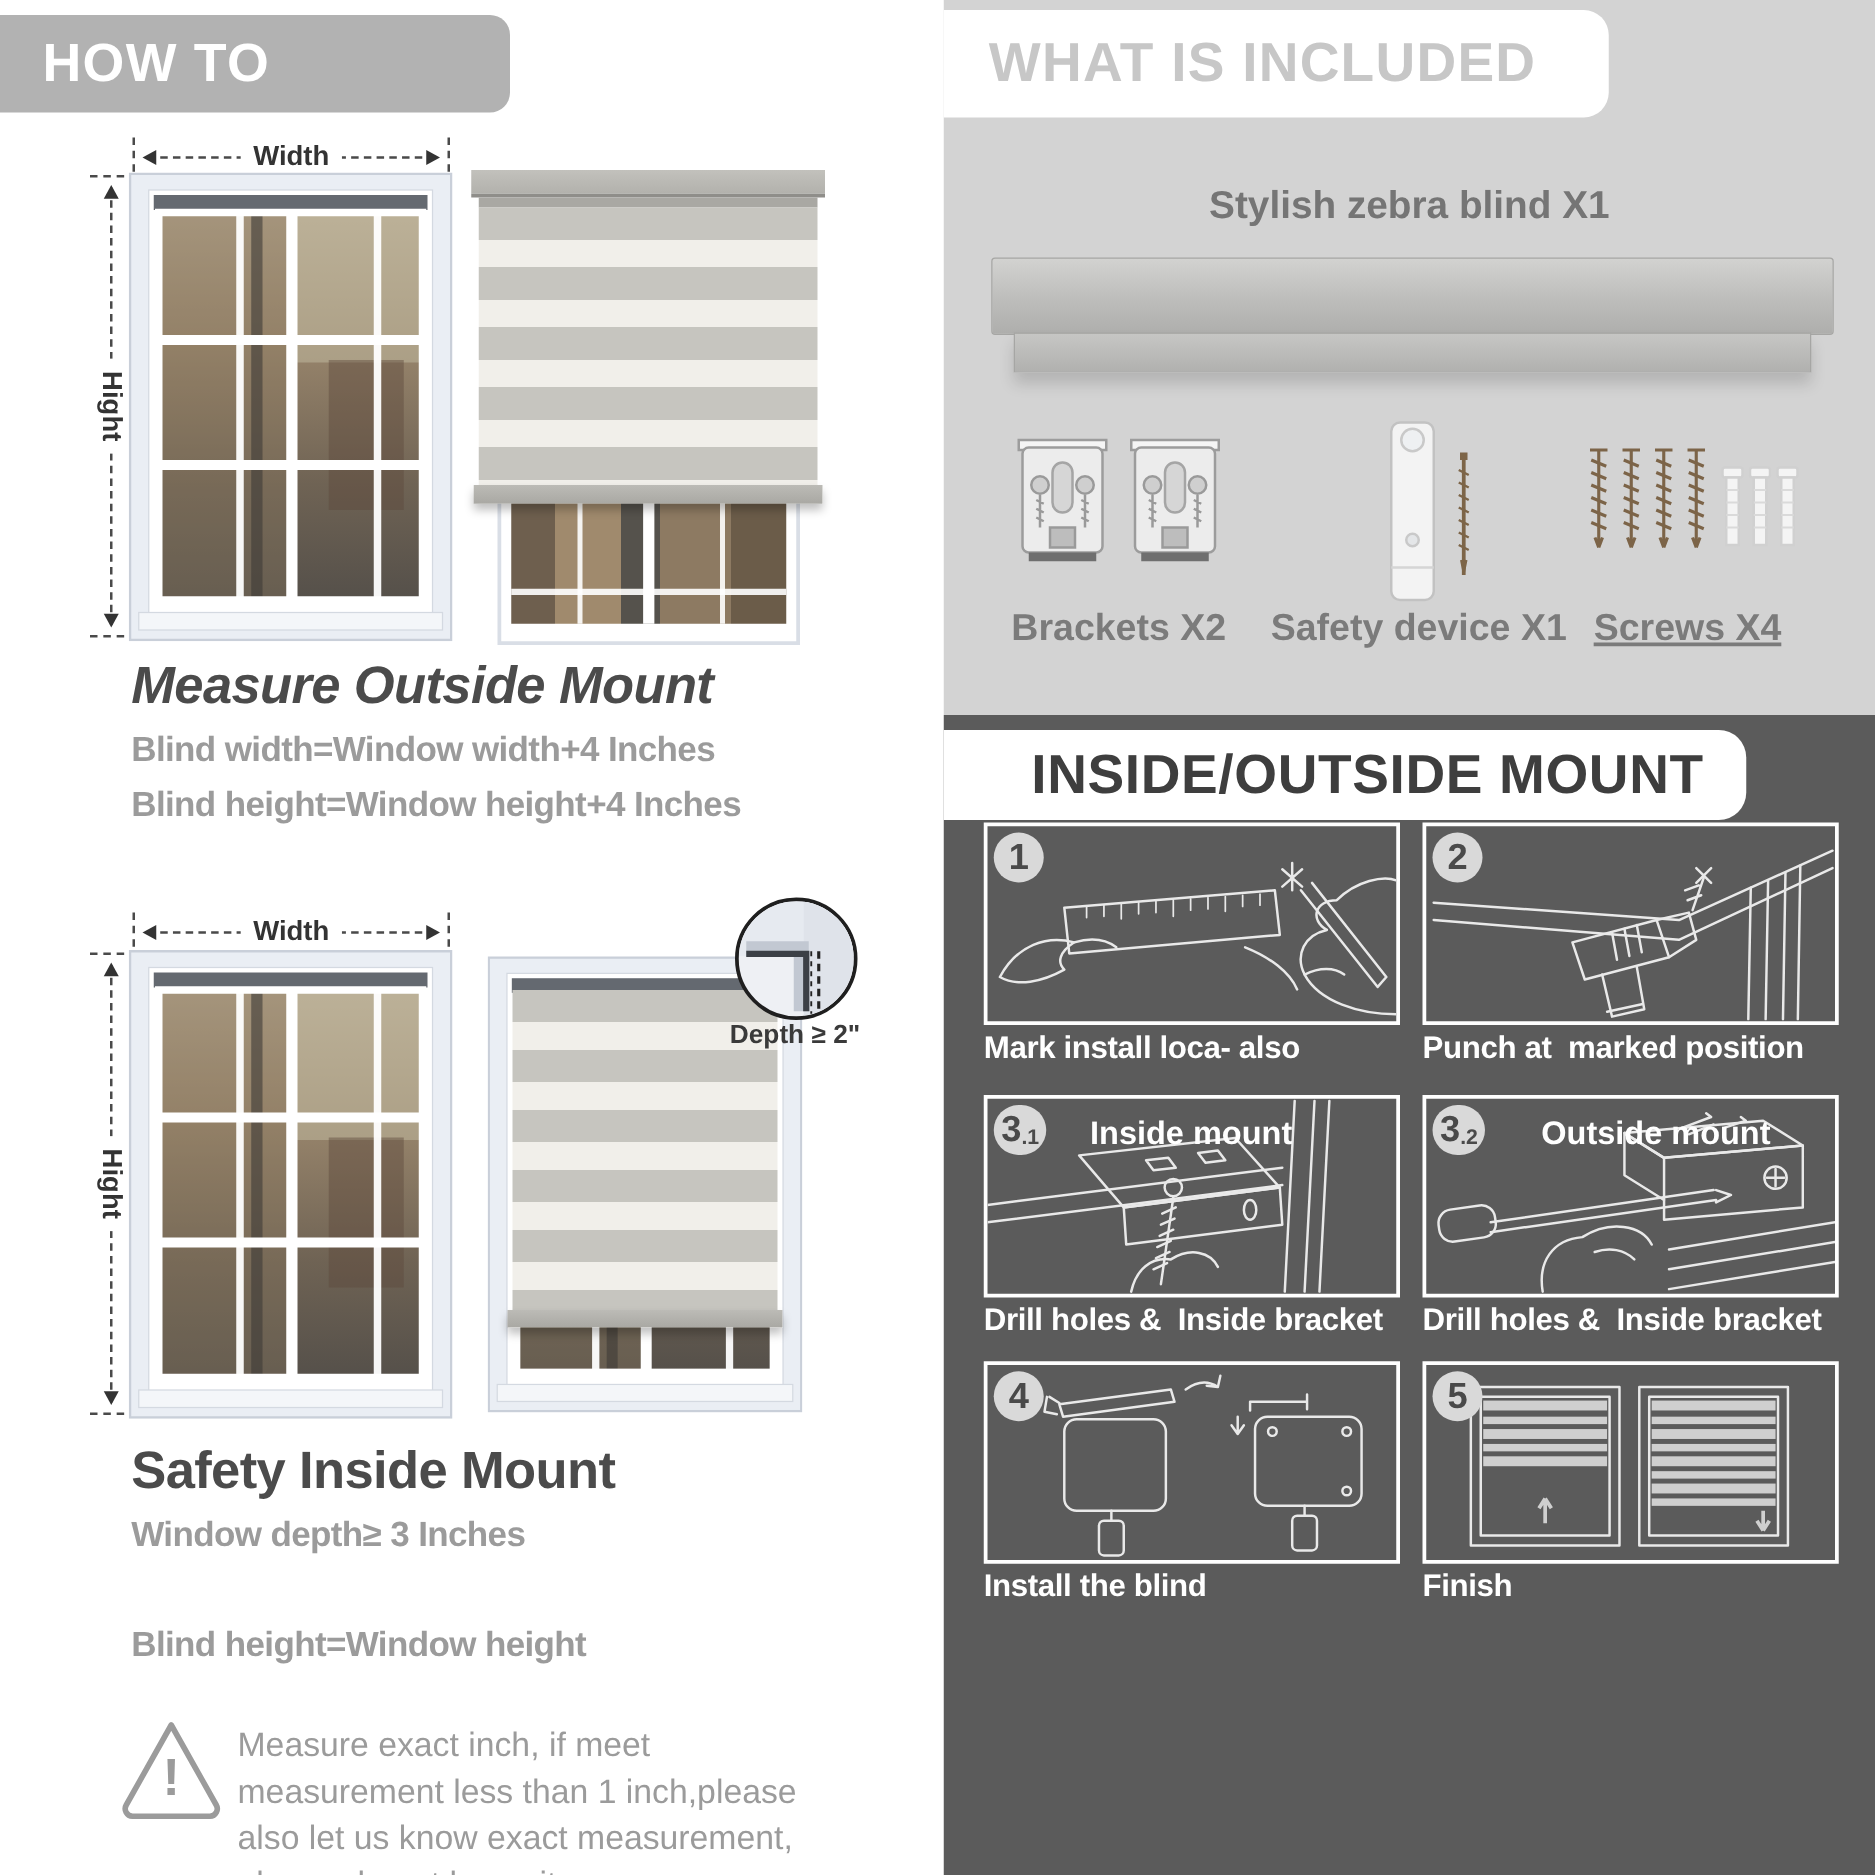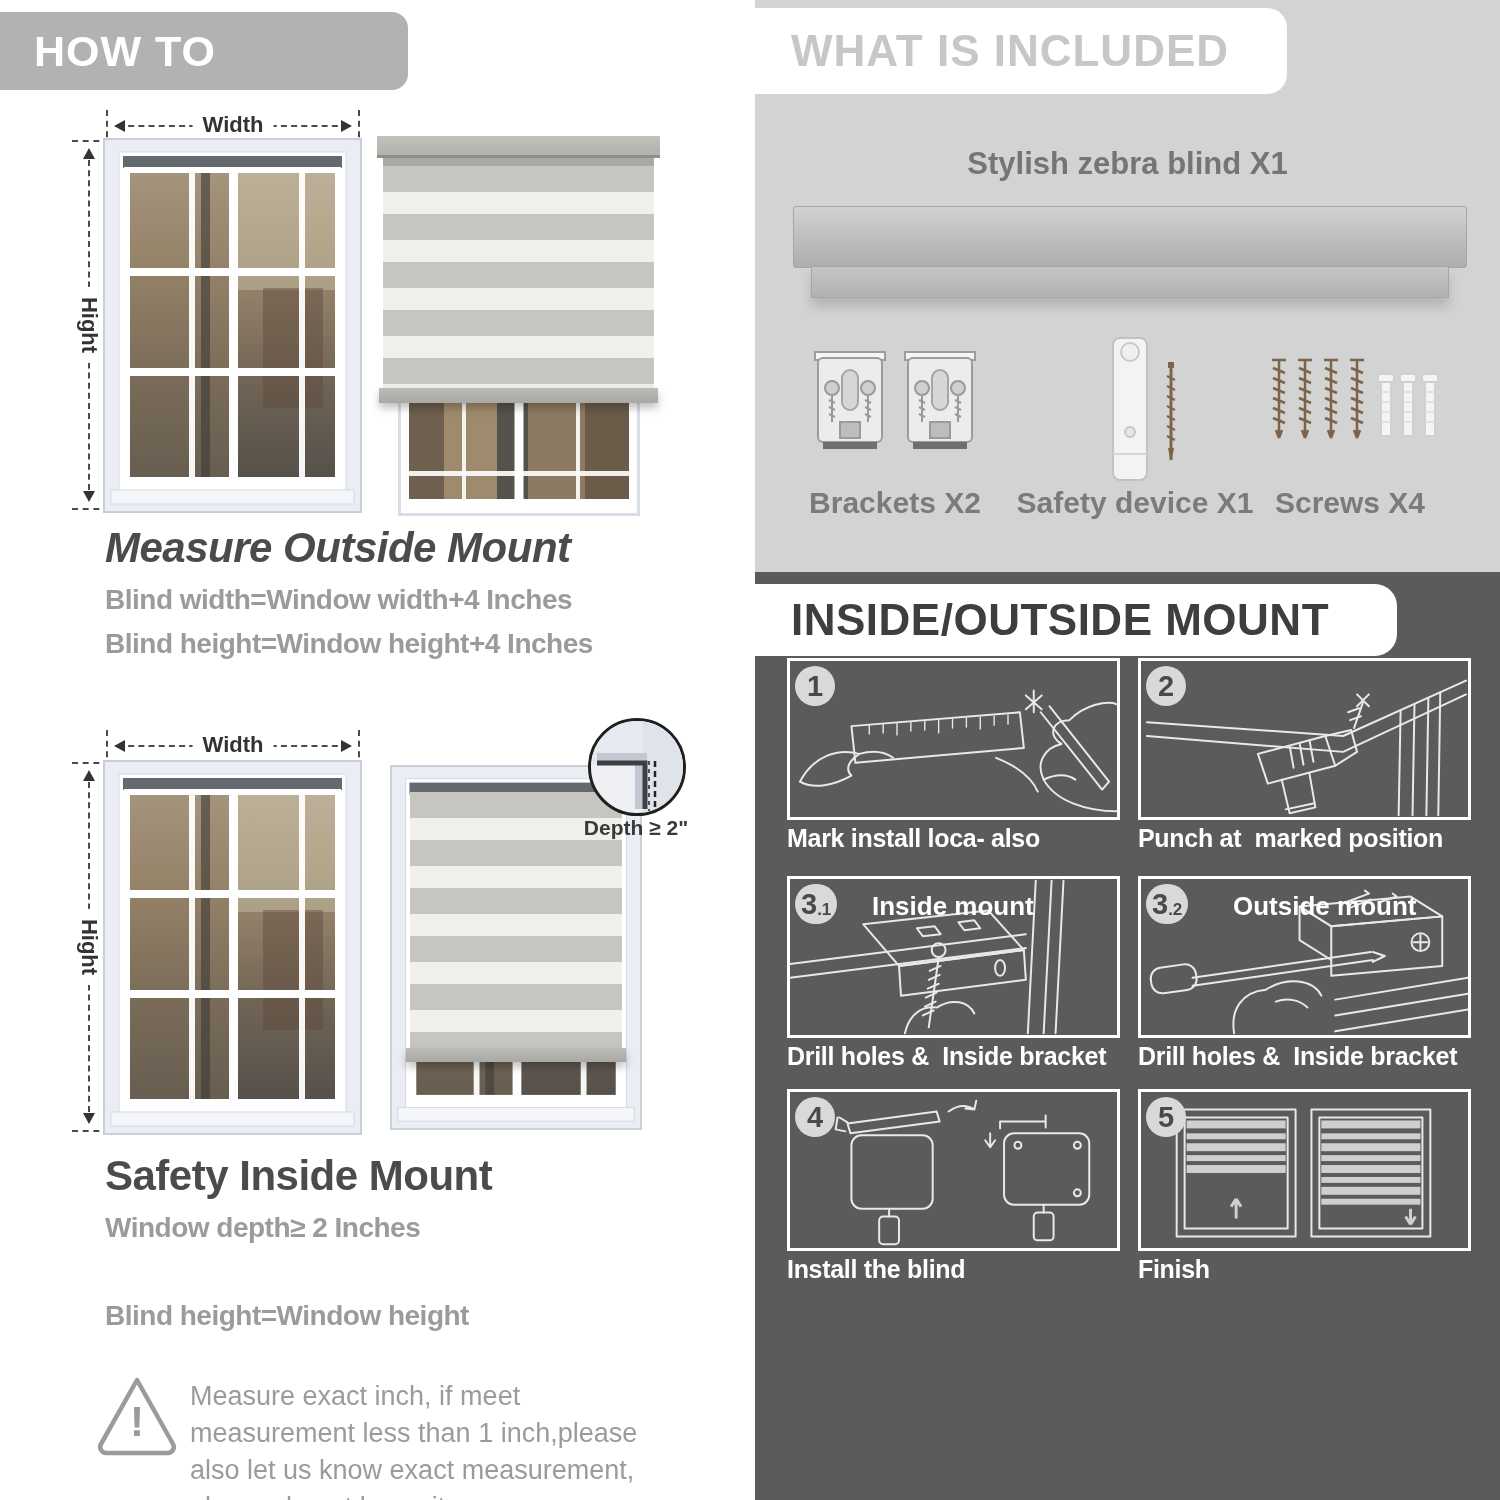--- a/index.html
+++ b/index.html
@@ -59,21 +59,21 @@
   .product-label{left:0;right:0;top:146px;text-align:center;font-size:31px;font-weight:700;color:#757575;}
   .headrail-main{left:38px;top:206px;width:672px;height:60px;border:1px solid #a6a6a4;border-radius:3px;
     background:linear-gradient(180deg,#d2d2d0 0%,#bdbdbb 55%,#aeaeac 100%);}
   .headrail-lip{left:56px;top:266px;width:636px;height:30px;border:1px solid #a6a6a4;
     background:linear-gradient(180deg,#c6c6c4,#b1b1af);box-shadow:0 9px 12px rgba(0,0,0,.15);}
   .part-label{top:486px;text-align:center;font-size:30px;font-weight:700;color:#7b7b7b;}
 
   .panel-mount{left:755px;top:572px;width:745px;height:928px;background:#5b5b5b;}
   .mnt-header{left:0;top:12px;width:642px;height:72px;background:#fff;border-radius:0 22px 22px 0;
     color:#3e3e3e;font-size:44px;font-weight:700;line-height:72px;padding-left:36px;
-    letter-spacing:0.5px;box-sizing:border-box;}
+    letter-spacing:0.5px;box-sizing:border-box;text-align:center;}
   .step-panel{position:absolute;width:333px;height:162px;border:3px solid #fff;box-sizing:border-box;overflow:hidden;}
   .step-panel svg{position:absolute;left:0;top:0;width:100%;height:100%;}
   .badge{position:absolute;left:5px;top:5px;min-width:40px;height:40px;border-radius:20px;
     background:#d9d9d9;color:#4a4a4a;font-size:29px;font-weight:700;
     display:flex;align-items:center;justify-content:center;padding:0 6px;box-sizing:border-box;}
   .badge .sub{font-size:17px;font-weight:700;align-self:flex-end;padding-bottom:4px;}
   .step-inner-label{position:absolute;left:82px;top:12px;font-size:26px;font-weight:700;color:#fff;}
   .step-caption{position:absolute;width:350px;font-size:25px;font-weight:700;color:#fff;
     letter-spacing:-0.3px;white-space:pre-wrap;}
   .art{stroke:#e9e9e9;stroke-width:2;fill:none;stroke-linecap:round;stroke-linejoin:round;}
@@ -182,21 +182,21 @@
       <rect x="52" y="0" width="40" height="92" fill="#dfe3ea"></rect>
       <path d="M6,38 H50 V88" stroke="#c2c8d2" stroke-width="12" fill="none"></path>
       <path d="M6,42 H54 V88" stroke="#3c4046" stroke-width="5" fill="none"></path>
       <path d="M64,40 V90" stroke="#222" stroke-width="2.5" stroke-dasharray="6,4" fill="none"></path>
       <path d="M58,40 V90" stroke="#222" stroke-width="1.5" stroke-dasharray="4,4" fill="none"></path>
     </svg>
   </div>
   <div class="abs depth-label" style="left:566px;top:816px;width:140px;">Depth ≥ 2"</div>
 
   <div class="abs measure-heading" style="left:105px;top:1152px;">Safety Inside Mount</div>
-  <div class="abs measure-line" style="left:105px;top:1212px;">Window depth≥ 2 Inches</div>
+  <div class="abs measure-line" style="left:105px;top:1212px;">Window depth≥ 3 Inches</div>
   <div class="abs measure-line" style="left:105px;top:1300px;">Blind height=Window height</div>
 
   <svg class="abs" style="left:95px;top:1372px;" width="84" height="84" viewBox="0 0 84 84">
     <path d="M42,8 L78,72 a6,6 0 0 1 -5,9 H11 a6,6 0 0 1 -5,-9 Z" fill="none" stroke="#9b9b9b" stroke-width="4.5" stroke-linejoin="round"></path>
   </svg>
   <div class="warn-bang">!</div>
   <div class="abs warn-text" style="left:190px;top:1378px;width:478px;">Measure exact inch, if meet measurement less than 1 inch,please also let us know exact measurement, please do not leave it</div>
 
   <div class="abs panel-included">
     <div class="abs inc-header">WHAT IS INCLUDED</div>
@@ -256,21 +256,21 @@
       </g>
       <g stroke="#dadada" stroke-width="1.5">
         <path d="M121,40 h10 M121,50 h10 M121,60 h10 M121,70 h10"></path>
         <path d="M143,40 h10 M143,50 h10 M143,60 h10 M143,70 h10"></path>
         <path d="M165,40 h10 M165,50 h10 M165,60 h10 M165,70 h10"></path>
       </g>
     </svg>
 
     <div class="abs part-label" style="left:30px;width:220px;">Brackets X2</div>
     <div class="abs part-label" style="left:248px;width:264px;">Safety device X1</div>
-    <div class="abs part-label" style="left:500px;width:190px;">Screws X4</div>
+    <div class="abs part-label" style="left:500px;width:190px;text-decoration:underline;">Screws X4</div>
   </div>
 
   <div class="abs panel-mount">
     <div class="abs mnt-header">INSIDE/OUTSIDE MOUNT</div>
 
     <div class="step-panel" style="left:32px;top:86px;">
       <svg viewBox="0 0 330 154">
         <g class="art">
           <path d="M62,64 L232,50 L236,86 L66,101 Z"></path>
           <path d="M80,63 v9 M94,62 v9 M108,61 v12 M122,60 v9 M136,59 v9 M150,58 v13 M164,57 v9 M178,56 v9 M192,55 v12 M206,54 v9 M220,53 v9" stroke-width="1.4"></path>

